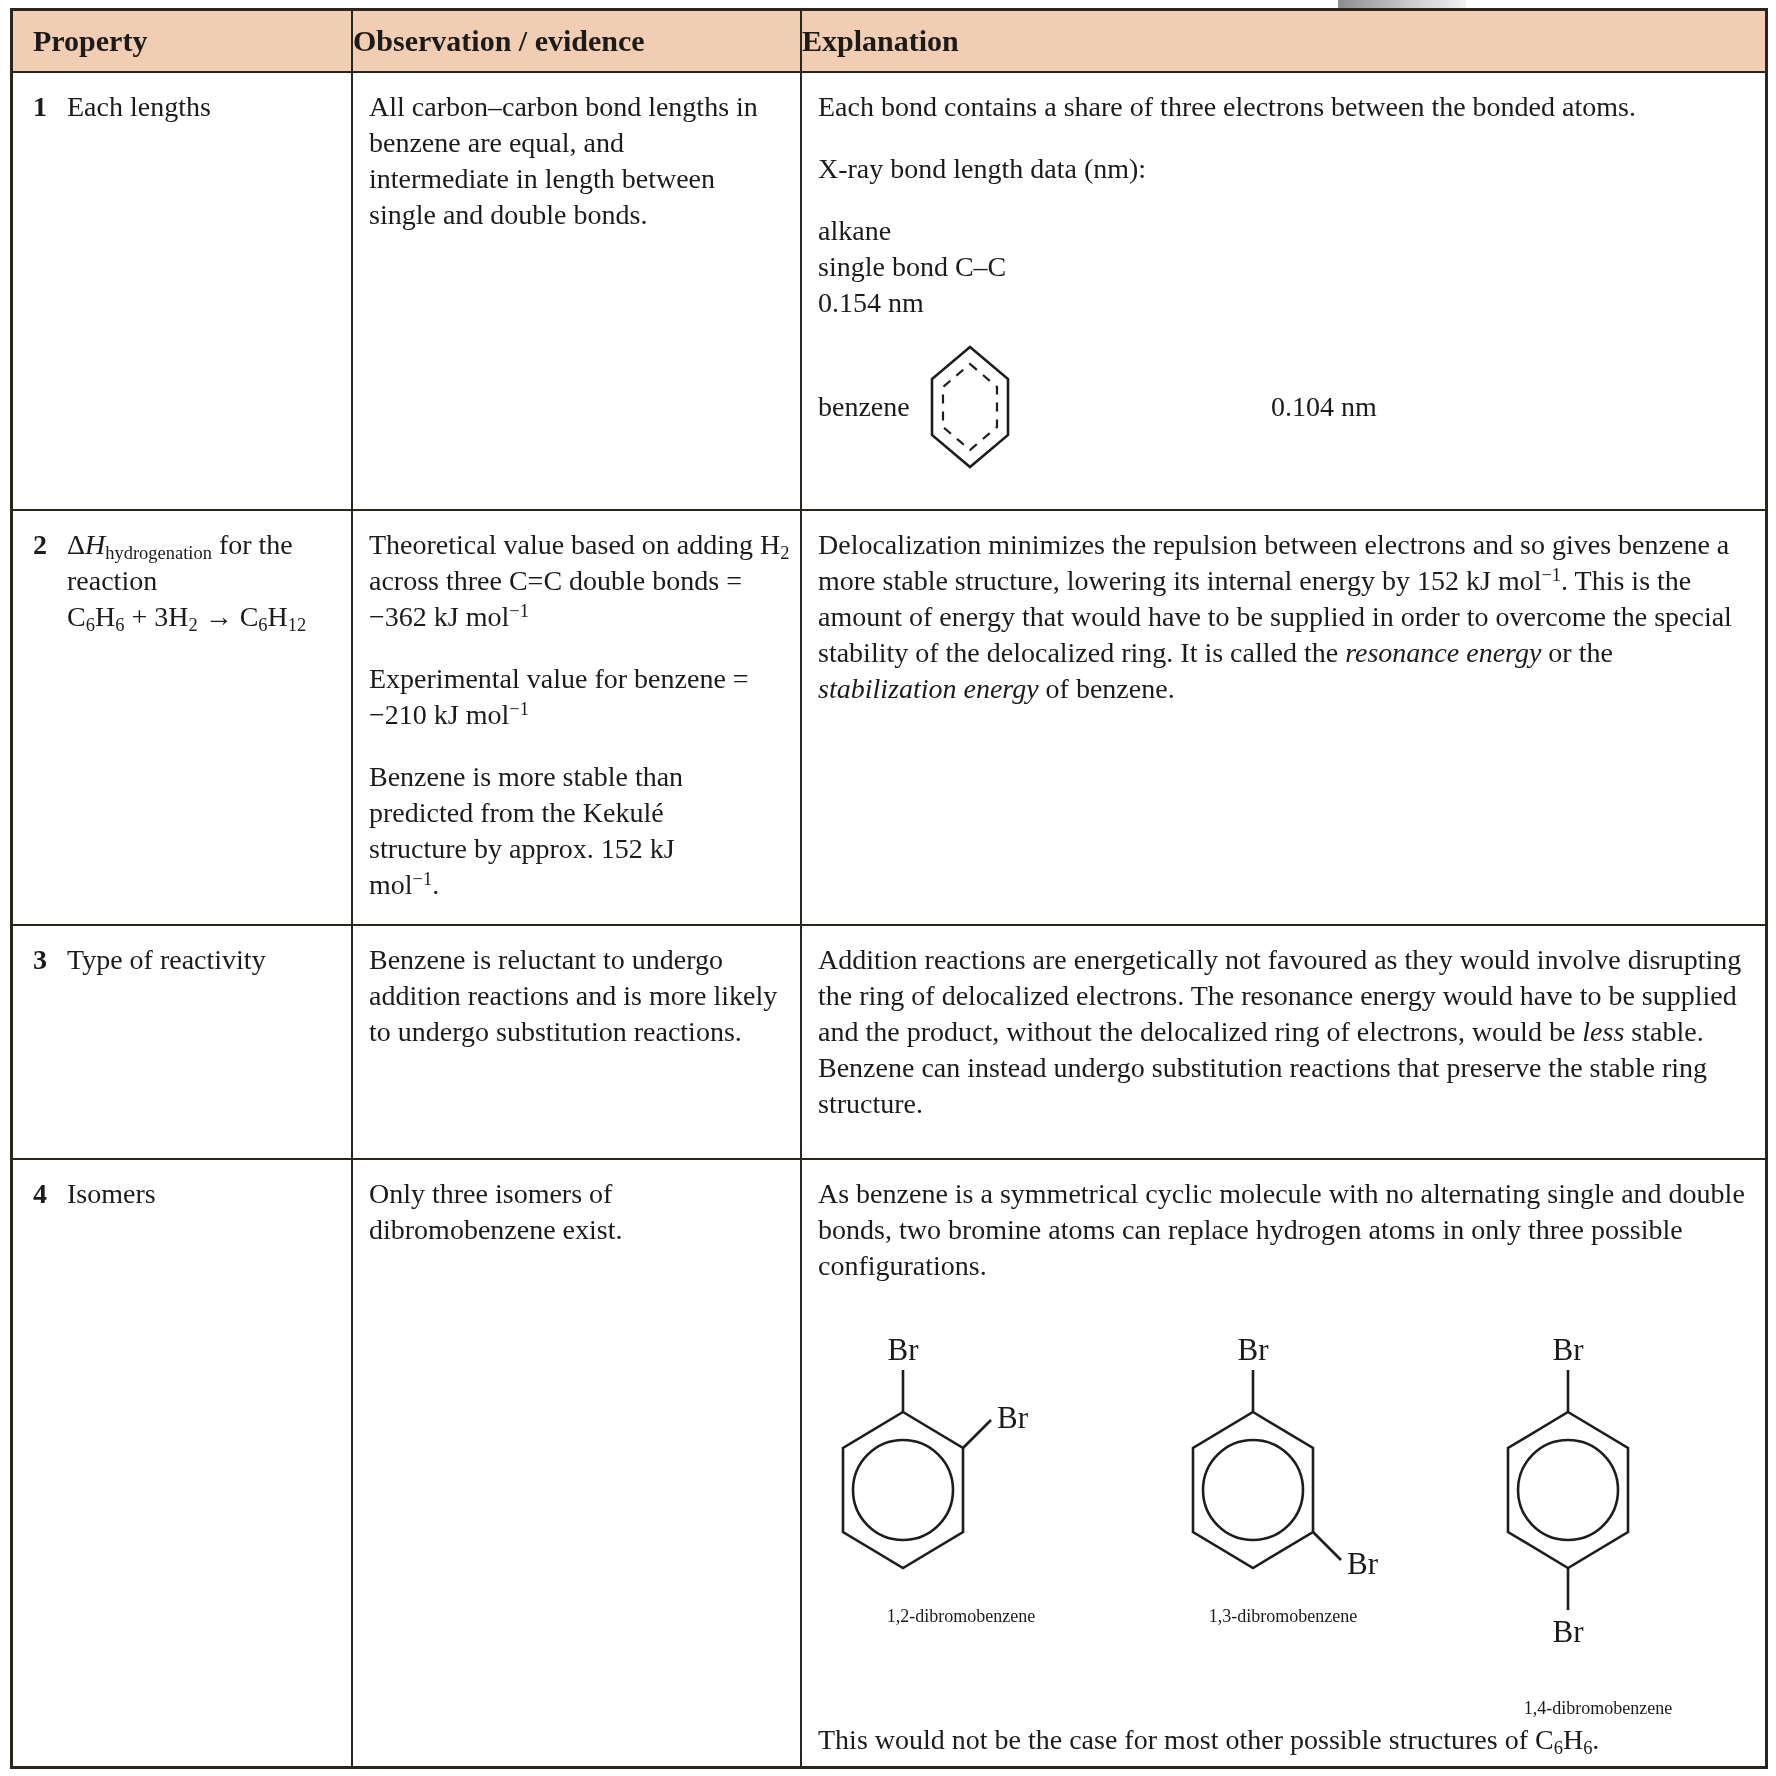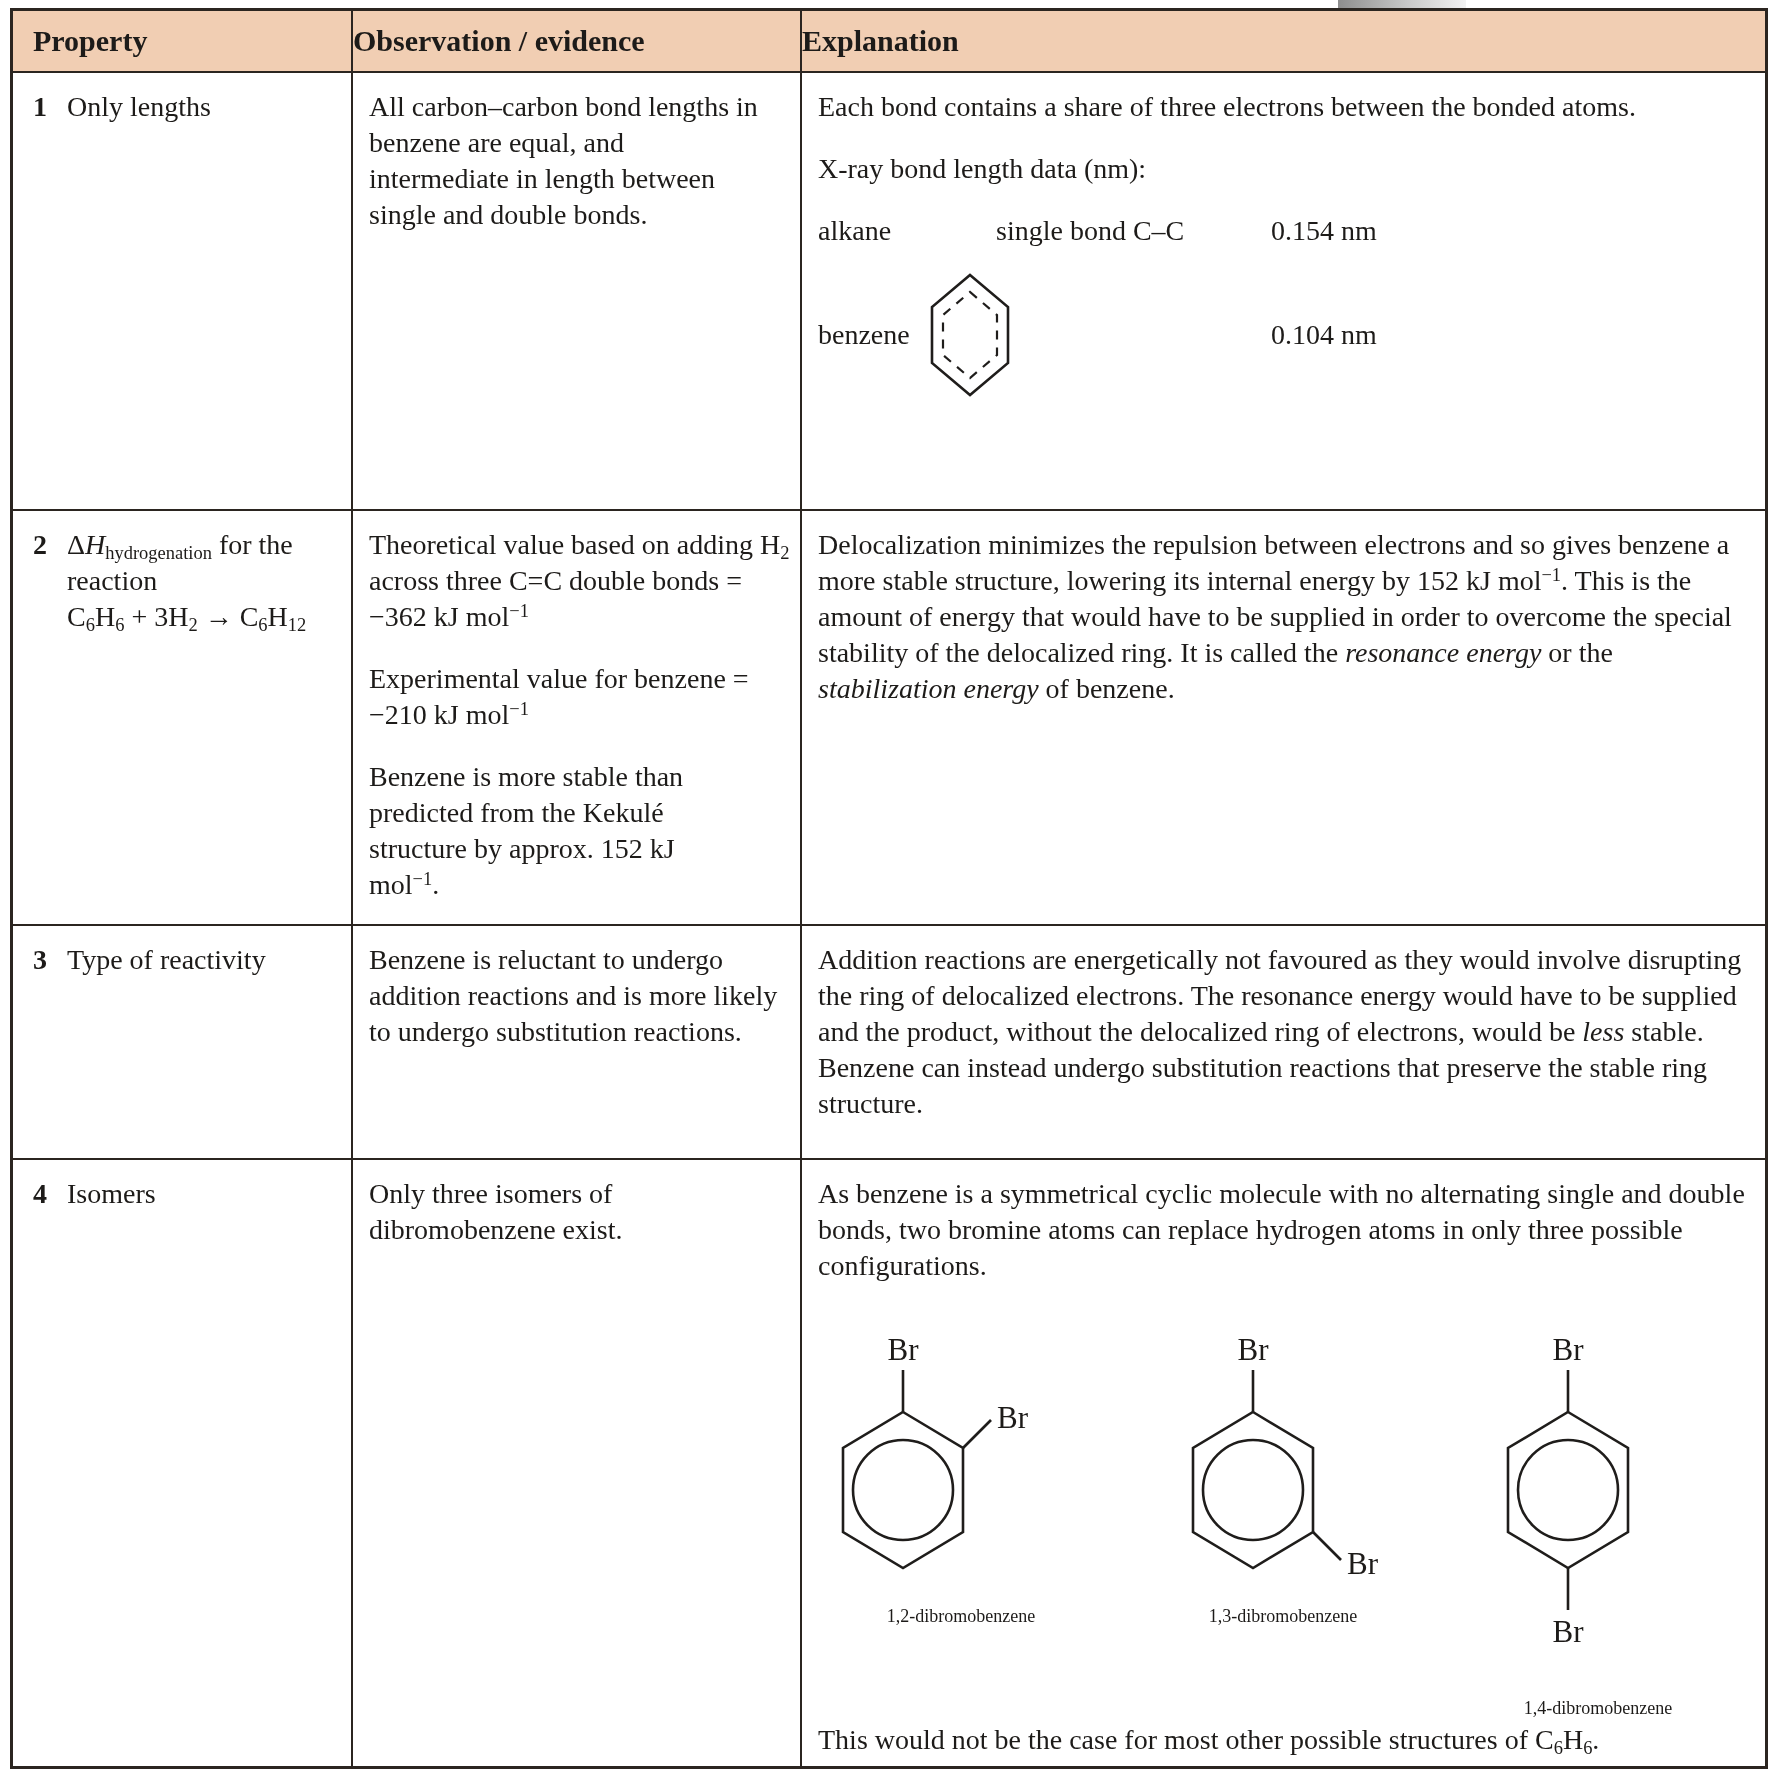--- a/index.html
+++ b/index.html
@@ -46,21 +46,21 @@
   sub{vertical-align:-0.25em;}
   sup{vertical-align:0.5em;}
   em{font-style:italic;}
   
   .r1p1{max-width:900px;}
   .obs-r1{max-width:392px;}
   .obs-r2c{max-width:352px;}
   .bond-line{display:flex;margin-top:16px;}
   .bond-line .bc1{width:178px;flex:none;}
   .bond-line .bc2{width:275px;flex:none;}
-  .bond-line.first{margin-top:24px;}
+  .bond-line.first{margin-top:24px;flex-direction:column;}
   .benzene-line{display:flex;align-items:center;margin-top:22px;}
   .benzene-line .bc1{width:110px;flex:none;}
   .benzene-line .bval{margin-left:259px;}
   svg{display:block;}
   
   .isomer-figure{position:relative;height:396px;margin-top:42px;}
   .iso{position:absolute;top:0;width:240px;}
   .iso-1{left:-25px;}
   .iso-2{left:325px;}
   .iso-3{left:640px;}
@@ -88,21 +88,21 @@
   <div class="cell head c2">
     <span>Observation / evidence</span>
   </div>
   <div class="cell head c3">
     <span>Explanation</span>
   </div>
 
   <div class="cell c1">
     <div class="prop">
       <span class="num">1</span>
-      <span class="pname">Only lengths</span>
+      <span class="pname">Each lengths</span>
     </div>
   </div>
   <div class="cell c2">
     <p class="obs-r1">All carbon–carbon bond lengths in benzene are equal, and intermediate in length between single and double bonds.</p>
   </div>
   <div class="cell c3">
     <p class="r1p1">Each bond contains a share of three electrons between the bonded atoms.</p>
     <p>X-ray bond length data (nm):</p>
     <div class="bond-line first">
       <span class="bc1">alkane</span>

